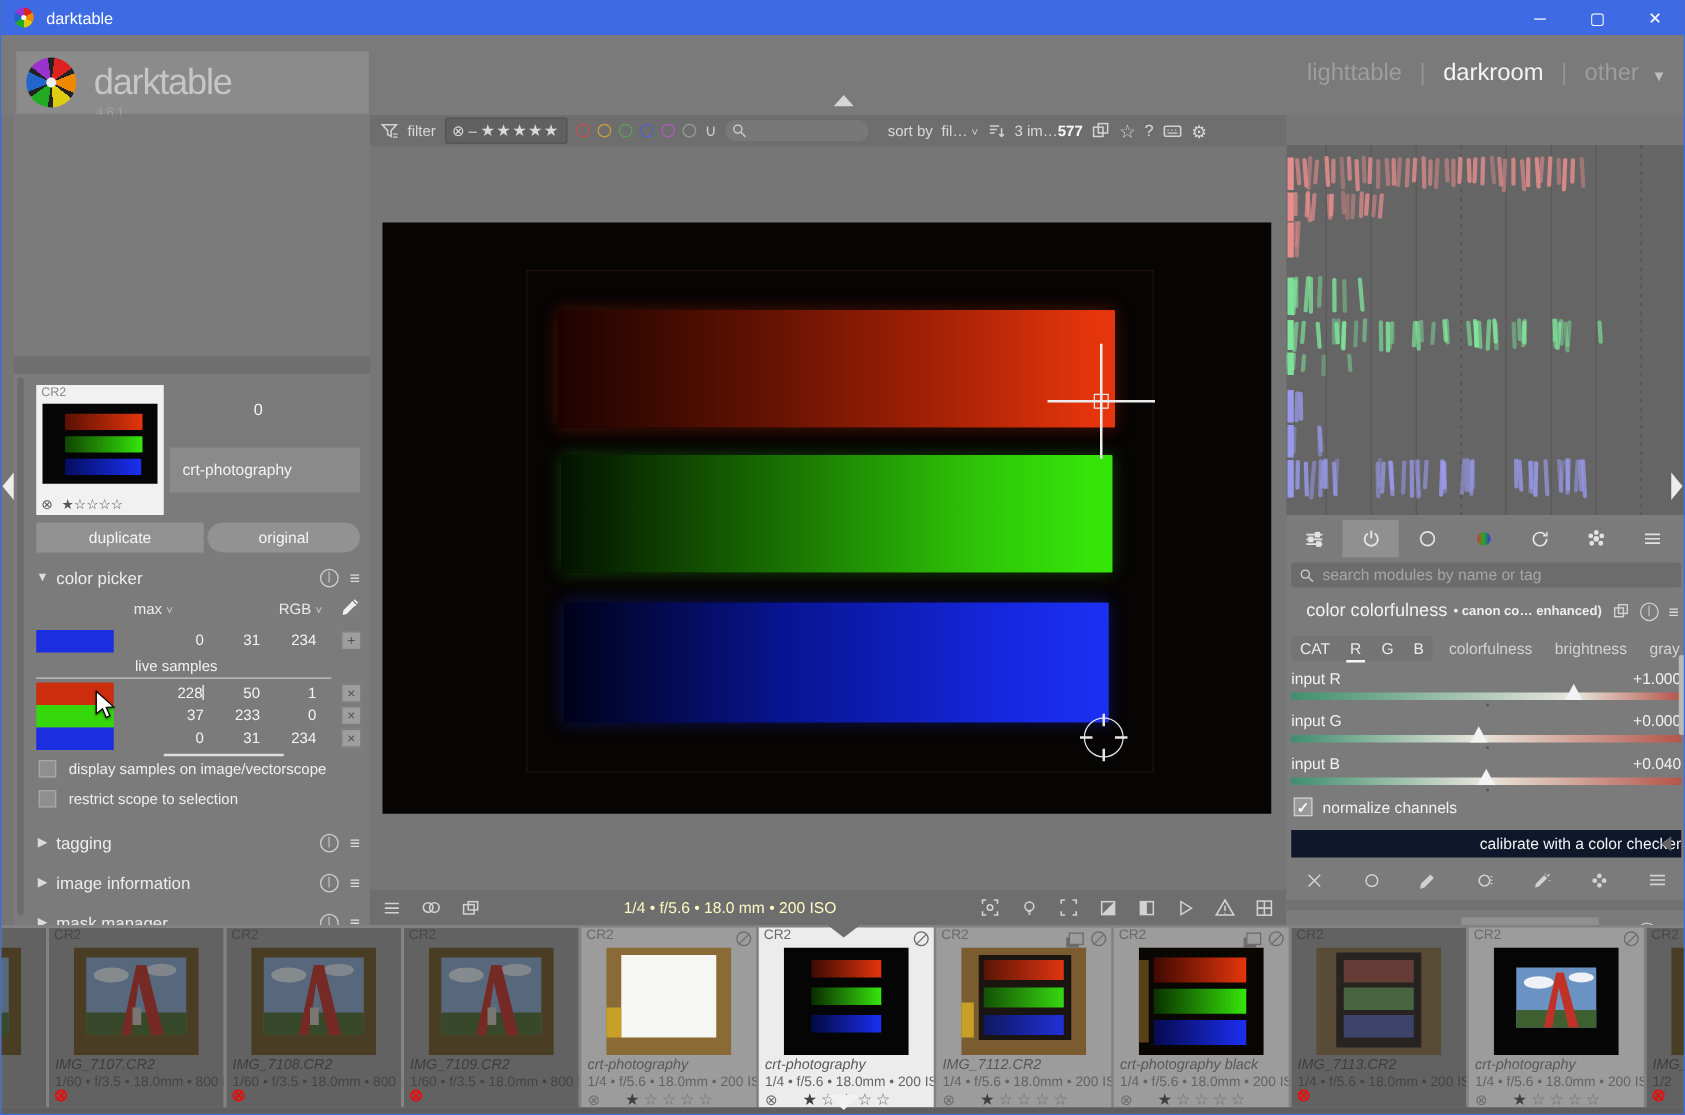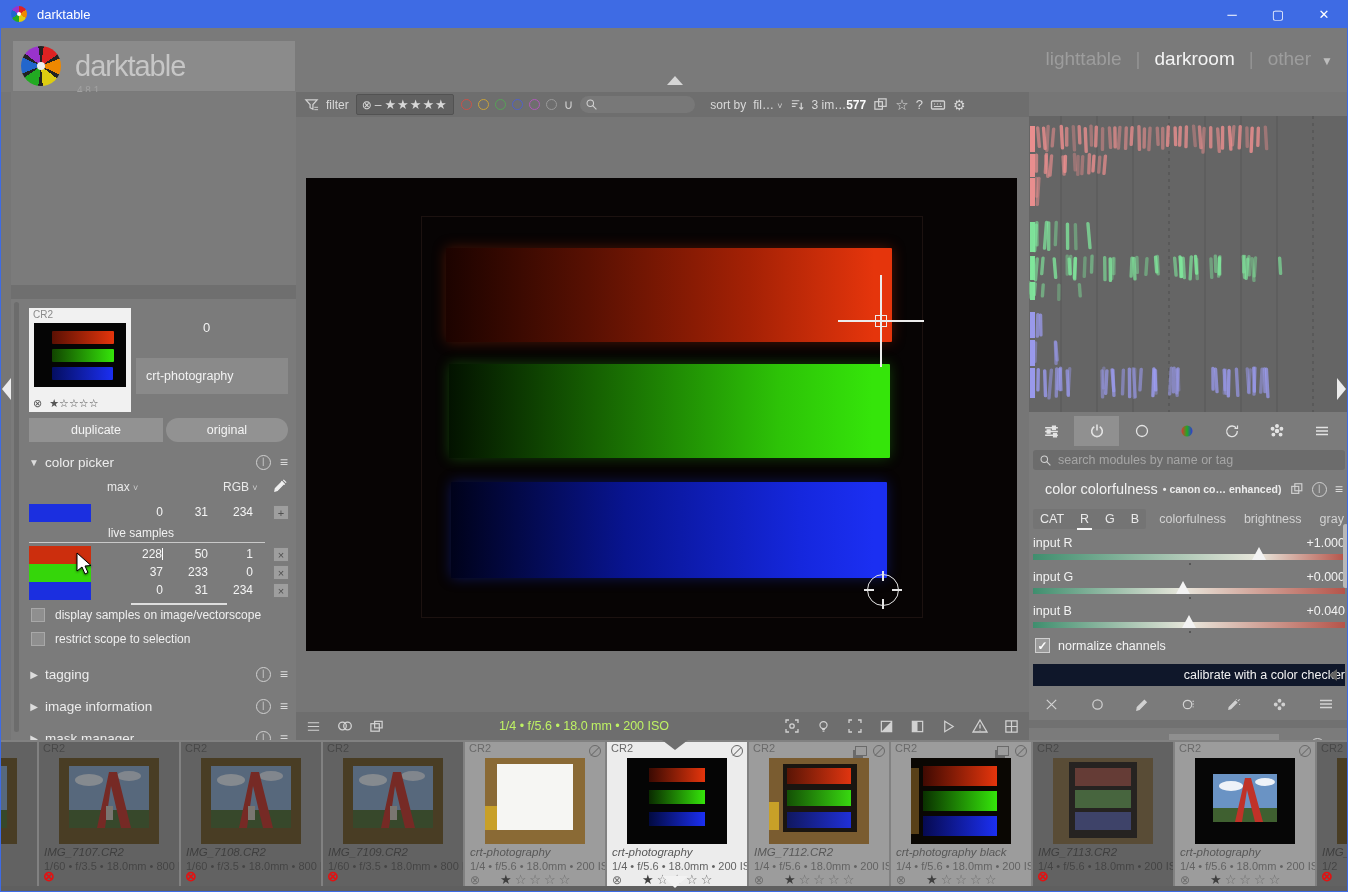--- a/index.html
+++ b/index.html
@@ -47,21 +47,21 @@
   #bar-r{left:140px;top:70px;width:446px;height:94px;background:linear-gradient(90deg,#1c0300,#581002 32%,#a42105 68%,#e5350c 96%);box-shadow:0 0 14px rgba(200,50,10,.35);}
   #bar-g{left:143px;top:186px;width:441px;height:94px;background:linear-gradient(90deg,#031200,#176502 35%,#2dc307 75%,#35e50a 96%);box-shadow:0 0 14px rgba(40,200,20,.3);}
   #bar-b{left:145px;top:304px;width:436px;height:96px;background:linear-gradient(90deg,#00021a,#081490 40%,#1527dd 80%,#1b2ff2 97%);box-shadow:0 0 14px rgba(20,50,230,.35);}
   #xhair-v{left:574px;top:97px;width:2px;height:92px;background:#ececec;}
   #xhair-h{left:532px;top:142px;width:86px;height:2px;background:#ececec;}
   #xhair-c{left:569px;top:137px;width:10px;height:10px;border:1px solid #ececec;background:transparent;}
   #smpmark{left:561px;top:396px;width:32px;height:32px;border:1.5px solid #e6e6e6;border-radius:50%;box-sizing:border-box;}
   #smpmark i{position:absolute;background:#e6e6e6;}
   
   #toolbar{left:295px;top:712px;width:733px;height:28px;background:#6e6e6e;display:flex;align-items:center;color:#d4d4d4;padding:0 10px;box-sizing:border-box;}
-  #toolbar .mid{flex:1;text-align:center;font-size:12.5px;color:#bef264;}
+  #toolbar .mid{flex:1;text-align:center;font-size:12.5px;color:#fef9c3;}
   #toolbar .grp{display:flex;gap:16px;align-items:center;}
   
   #leftpanel{left:10px;top:92px;width:285px;height:648px;background:#7b7b7b;overflow:hidden;}
   #navpv{left:0;top:0;width:285px;height:193px;background:#000;position:absolute;}
   #navpv .nb{position:absolute;border-radius:1px;}
   #fitbox{position:absolute;right:0;bottom:0;width:60px;height:17px;background:#3a3a3a;color:#c9c9c9;font-size:11px;display:flex;align-items:center;justify-content:center;gap:5px;}
   #sliver{left:0;top:193px;width:285px;height:14px;background:#6f6f6f;position:absolute;}
   #dupcard{left:18px;top:216px;width:102px;height:104px;background:#f1f1f1;position:absolute;font-size:10px;color:#8a8a8a;}
   #dupcard .img{position:absolute;left:5px;top:15px;width:92px;height:64px;background:#050505;}
   .minibar{position:absolute;border-radius:1px;}

